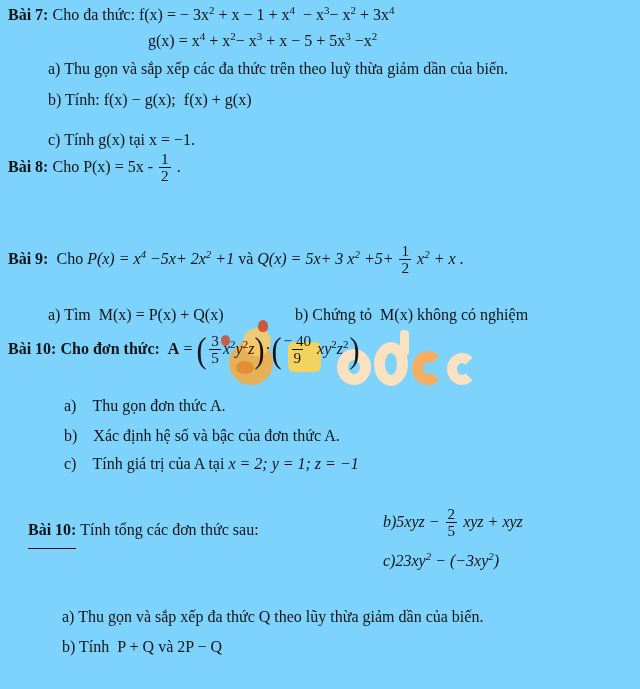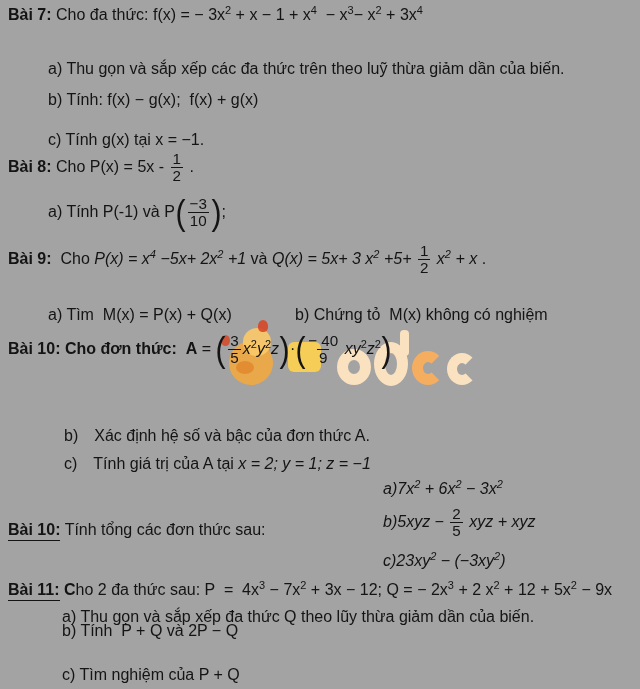--- a/index.html
+++ b/index.html
@@ -1,20 +1,20 @@
 <!DOCTYPE html>
 <html style="--text-color: #141414; --wm-peach: #fae1c0; --wm-peach-dark: #f5ad60; --wm-yellow: #ffd34f; --wm-amber: #f6a93b; --wm-red: #d9411e;"><head>
 <meta charset="utf-8">
 <style>
   html,body{margin:0;padding:0;background:#ffffff;}
-  .page{position:relative;width:640px;height:689px;background:#a3a3a3;overflow:hidden;
-        font-family:Liberation Sans, sans-serif;font-size:16px;color:var(--text-color,#141414);}
+  .page{position:relative;width:640px;height:689px;background:#7dd3fc;overflow:hidden;
+        font-family:Liberation Serif, serif;font-size:16px;color:var(--text-color,#141414);}
   .line{position:absolute;white-space:pre;z-index:1;line-height:1.25;}
   .b{font-weight:bold;}
-  .u{display:inline-block;border-bottom:1.5px solid currentColor;padding-bottom:0px;}
+  .u{display:inline-block;border-bottom:1.5px solid currentColor;padding-bottom:8px;margin-left:20px;}
   .it{font-style:italic;}
   i{font-style:italic;}
   sup{font-size:11px;vertical-align:6px;line-height:0;letter-spacing:0;}
   .frac{display:inline-flex;flex-direction:column;align-items:center;vertical-align:middle;
         font-style:normal;line-height:1.08;font-size:0.95em;margin:0 2px;text-align:center;}
   .frac .den{border-top:1.2px solid currentColor;padding:0 2px;}
   .bp{display:inline-block;font-size:205%;line-height:1;vertical-align:middle;transform:scaleY(1.08) scaleX(.92);font-weight:normal;}
   .marker{display:inline-block;}
   .gap{display:inline-block;width:16px;}
   .wm{position:absolute;inset:0;z-index:0;}
@@ -33,38 +33,36 @@
     <div class="wm-s" style="left:236px;top:361px;width:18px;height:13px;background:#e28a31;border-radius:50%;opacity:.9"></div>
     <div class="wm-s" style="left:288px;top:342px;width:33px;height:30px;background:var(--wm-yellow);border-radius:6px;opacity:.9"></div>
     <div class="wm-s" style="left:337px;top:349px;width:34px;height:36px;border:11px solid var(--wm-peach);border-radius:50%;box-sizing:border-box"></div>
     <div class="wm-s" style="left:374px;top:342px;width:34px;height:44px;border:11px solid var(--wm-peach);border-radius:50%;box-sizing:border-box"></div>
     <div class="wm-s" style="left:400px;top:330px;width:9px;height:26px;background:var(--wm-peach);border-radius:4px"></div>
     <div class="wm-s" style="left:412px;top:351px;width:32px;height:34px;border:11px solid var(--wm-peach-dark);border-right-color:transparent;border-radius:50%;box-sizing:border-box"></div>
     <div class="wm-s" style="left:447px;top:353px;width:30px;height:32px;border:10px solid var(--wm-peach);border-right-color:transparent;border-radius:50%;box-sizing:border-box"></div>
   </div>
 
   <div class="line" style="left:8px;top:5px"><span class="b">Bài 7:</span><span> Cho đa thức: </span><span>f(x) = − 3x<sup>2</sup> + x − 1 + x<sup>4</sup>  − x<sup>3</sup>− x<sup>2</sup> + 3x<sup>4</sup></span></div>
+  <div class="line" style="left:148px;top:31px"><span>g(x) = x<sup>4</sup> + x<sup>2</sup>− x<sup>3</sup> + x − 5 + 5x<sup>3</sup> −x<sup>2</sup></span></div>
   <div class="line" style="left:48px;top:59px"><span>a) Thu gọn và sắp xếp các đa thức trên theo luỹ thừa giảm dần của biến.</span></div>
   <div class="line" style="left:48px;top:90px"><span>b) Tính: f(x) − g(x);  f(x) + g(x)</span></div>
   <div class="line" style="left:48px;top:130px"><span>c) Tính g(x) tại x = −1.</span></div>
 
   <div class="line" style="left:8px;top:151px"><span class="b">Bài 8:</span><span> Cho P(x) = 5x - <span class="frac"><span class="num">1</span><span class="den">2</span></span> .</span></div>
-  <div class="line" style="left:48px;top:196px"><span>a) Tính P(-1) và P<span class="bp">(</span><span class="frac"><span class="num">−3</span><span class="den">10</span></span><span class="bp">)</span>;</span></div>
 
   <div class="line" style="left:8px;top:243px"><span class="b">Bài 9:</span><span>  Cho </span><span class="it">P(x) = x<sup>4</sup> −5x+ 2x<sup>2</sup> +1</span><span> và </span><span class="it">Q(x) = 5x+ 3 x<sup>2</sup> +5+ <span class="frac"><span class="num">1</span><span class="den">2</span></span> x<sup>2</sup> + x</span><span> .</span></div>
   <div class="line" style="left:295px;top:305px"><span>b) Chứng tỏ  M(x) không có nghiệm</span></div>
   <div class="line" style="left:48px;top:305px"><span>a) Tìm  M(x) = P(x) + Q(x)</span></div>
 
   <div class="line" style="left:8px;top:333px"><span class="b">Bài 10: Cho đơn thức:</span><span>  </span><span class="b">A</span><span> = </span><span><span class="bp">(</span><span class="frac"><span class="num">3</span><span class="den">5</span></span><i>x</i><sup>2</sup><i>y</i><sup>2</sup><i>z</i><span class="bp">)</span>·<span class="bp">(</span><span class="frac"><span class="num">− 40</span><span class="den">9</span></span> <i>xy</i><sup>2</sup><i>z</i><sup>2</sup><span class="bp">)</span></span></div>
+  <div class="line" style="left:64px;top:396px"><span class="marker">a)</span><span class="gap"></span><span>Thu gọn đơn thức A.</span></div>
   <div class="line" style="left:64px;top:426px"><span class="marker">b)</span><span class="gap"></span><span>Xác định hệ số và bậc của đơn thức A.</span></div>
   <div class="line" style="left:64px;top:454px"><span class="marker">c)</span><span class="gap"></span><span>Tính giá trị của A tại </span><span class="it">x = 2; y = 1; z = −1</span></div>
 
   <div class="line" style="left:8px;top:520px"><span class="b u">Bài 10:</span><span> Tính tổng các đơn thức sau:</span></div>
-  <div class="line it" style="left:383px;top:479px"><span>a)7x<sup>2</sup> + 6x<sup>2</sup> − 3x<sup>2</sup></span></div>
   <div class="line it" style="left:383px;top:506px"><span>b)5xyz − <span class="frac"><span class="num">2</span><span class="den">5</span></span> xyz + xyz</span></div>
   <div class="line it" style="left:383px;top:551px"><span>c)23xy<sup>2</sup> − (−3xy<sup>2</sup>)</span></div>
 
-  <div class="line" style="left:8px;top:580px"><span class="b u">Bài 11:</span><span class="b"> C</span><span>ho 2 đa thức sau: P  =  4x<sup>3</sup> − 7x<sup>2</sup> + 3x − 12; Q = − 2x<sup>3</sup> + 2 x<sup>2</sup> + 12 + 5x<sup>2</sup> − 9x</span></div>
   <div class="line" style="left:62px;top:607px"><span>a) Thu gọn và sắp xếp đa thức Q theo lũy thừa giảm dần của biến.</span></div>
-  <div class="line" style="left:62px;top:621px"><span>b) Tính  P + Q và 2P − Q</span></div>
-  <div class="line" style="left:62px;top:665px"><span>c) Tìm nghiệm của P + Q</span></div>
+  <div class="line" style="left:62px;top:637px"><span>b) Tính  P + Q và 2P − Q</span></div>
 
 </div>
 
 </body></html>

